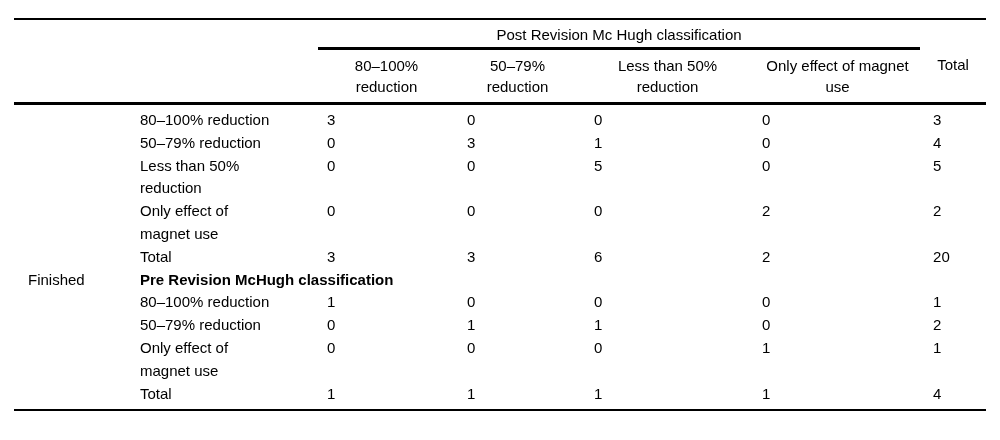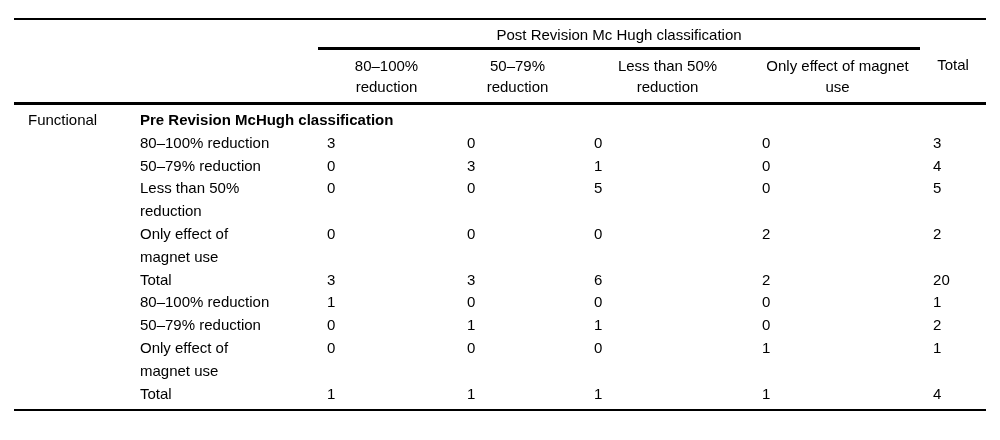--- a/index.html
+++ b/index.html
@@ -99,24 +99,20 @@
         <th>
           <span class="hw hw4">Only effect of magnet use</span>
         </th>
         <th>
           <span class="hw">Total</span>
         </th>
       </tr>
     </thead>
     <tbody id="table-body">
         <tr>
-          <td class="c-a">Functional</td>
-          <td class="c-sub" colspan="6">Pre Revision McHugh classification</td>
-        </tr>
-        <tr>
           <td class="c-a"></td>
           <td class="c-label"><span class="lbl">80–100% reduction</span></td>
           <td class="c-v c-v0">3</td>
           <td class="c-v c-v1">0</td>
           <td class="c-v c-v2">0</td>
           <td class="c-v c-v3">0</td>
           <td class="c-total">3</td>
         </tr>
         <tr>
           <td class="c-a"></td>
@@ -148,20 +144,24 @@
         <tr>
           <td class="c-a"></td>
           <td class="c-label"><span class="lbl">Total</span></td>
           <td class="c-v c-v0">3</td>
           <td class="c-v c-v1">3</td>
           <td class="c-v c-v2">6</td>
           <td class="c-v c-v3">2</td>
           <td class="c-total">20</td>
         </tr>
         <tr>
+          <td class="c-a">Finished</td>
+          <td class="c-sub" colspan="6">Pre Revision McHugh classification</td>
+        </tr>
+        <tr>
           <td class="c-a"></td>
           <td class="c-label"><span class="lbl">80–100% reduction</span></td>
           <td class="c-v c-v0">1</td>
           <td class="c-v c-v1">0</td>
           <td class="c-v c-v2">0</td>
           <td class="c-v c-v3">0</td>
           <td class="c-total">1</td>
         </tr>
         <tr>
           <td class="c-a"></td>

